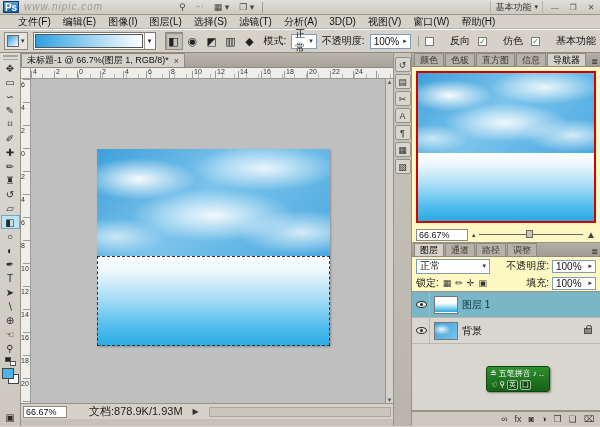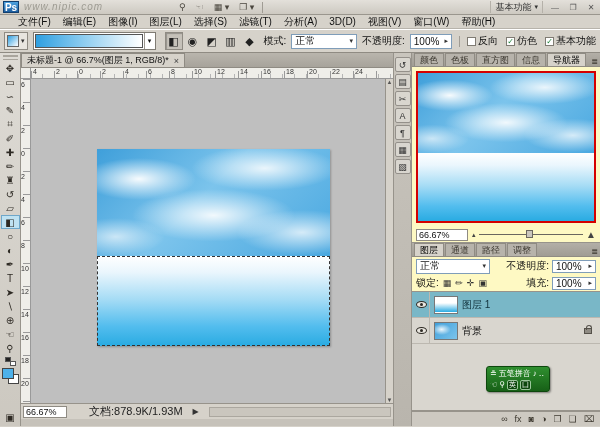--- a/index.html
+++ b/index.html
@@ -28,21 +28,21 @@
   .caret { font-size:7px; color:#333; }
   .grad-preview-wrap { display:flex; align-items:center; height:18px; border:1px solid #7f7b73; background:#fff; }
   .grad-preview { width:108px; height:14px; margin:1px; background:linear-gradient(to right,#2f9fe0 0%,#8ecdf0 45%,#ffffff 100%); border:1px solid #555; }
   .grad-caret { width:11px; height:16px; display:flex; align-items:center; justify-content:center; border-left:1px solid #9a968e; font-size:7px; }
   .type-btns { display:flex; gap:1px; margin-left:4px; }
   .type-btn { width:18px; height:18px; display:flex; align-items:center; justify-content:center; font-size:11px; color:#222; border:1px solid transparent; }
   .type-btn.pressed { border:1px solid #8f8b83; background:#c5c1b9; box-shadow:inset 1px 1px 1px rgba(0,0,0,.25); }
   .opt-label { font-size:10px; white-space:nowrap; }
   .field { background:#fff; border:1px solid #7f9db9; height:15px; display:flex; align-items:center; padding:0 3px; font-size:10px; }
   .field .caret { margin-left:auto; padding-left:4px; }
-  .opt-check { display:flex; align-items:center; gap:2px; white-space:nowrap; }
+  .opt-check { display:flex; align-items:center; gap:16px; white-space:nowrap; }
   .opt-check .box { width:9px; height:9px; border:1px solid #7f7b73; background:#fff; font-size:8px; line-height:8px; text-align:center; color:#1a7f37; }
   .opt-check.checked .box::after { content:"✓"; }
 
   
   .main { position:relative; display:flex; height:373px; }
 
   
   .tools { width:21px; background:linear-gradient(#dedbd5,#ccc8c0); border-right:1px solid #97938b; display:flex; flex-direction:column; align-items:center; }
   .tools-grip { width:15px; height:5px; border-top:2px solid #a9a59d; border-bottom:1px solid #a9a59d; margin:2px 0 1px; }
   .tool { width:19px; height:14px; display:flex; align-items:center; justify-content:center; font-size:10px; color:#2e2a24; }

